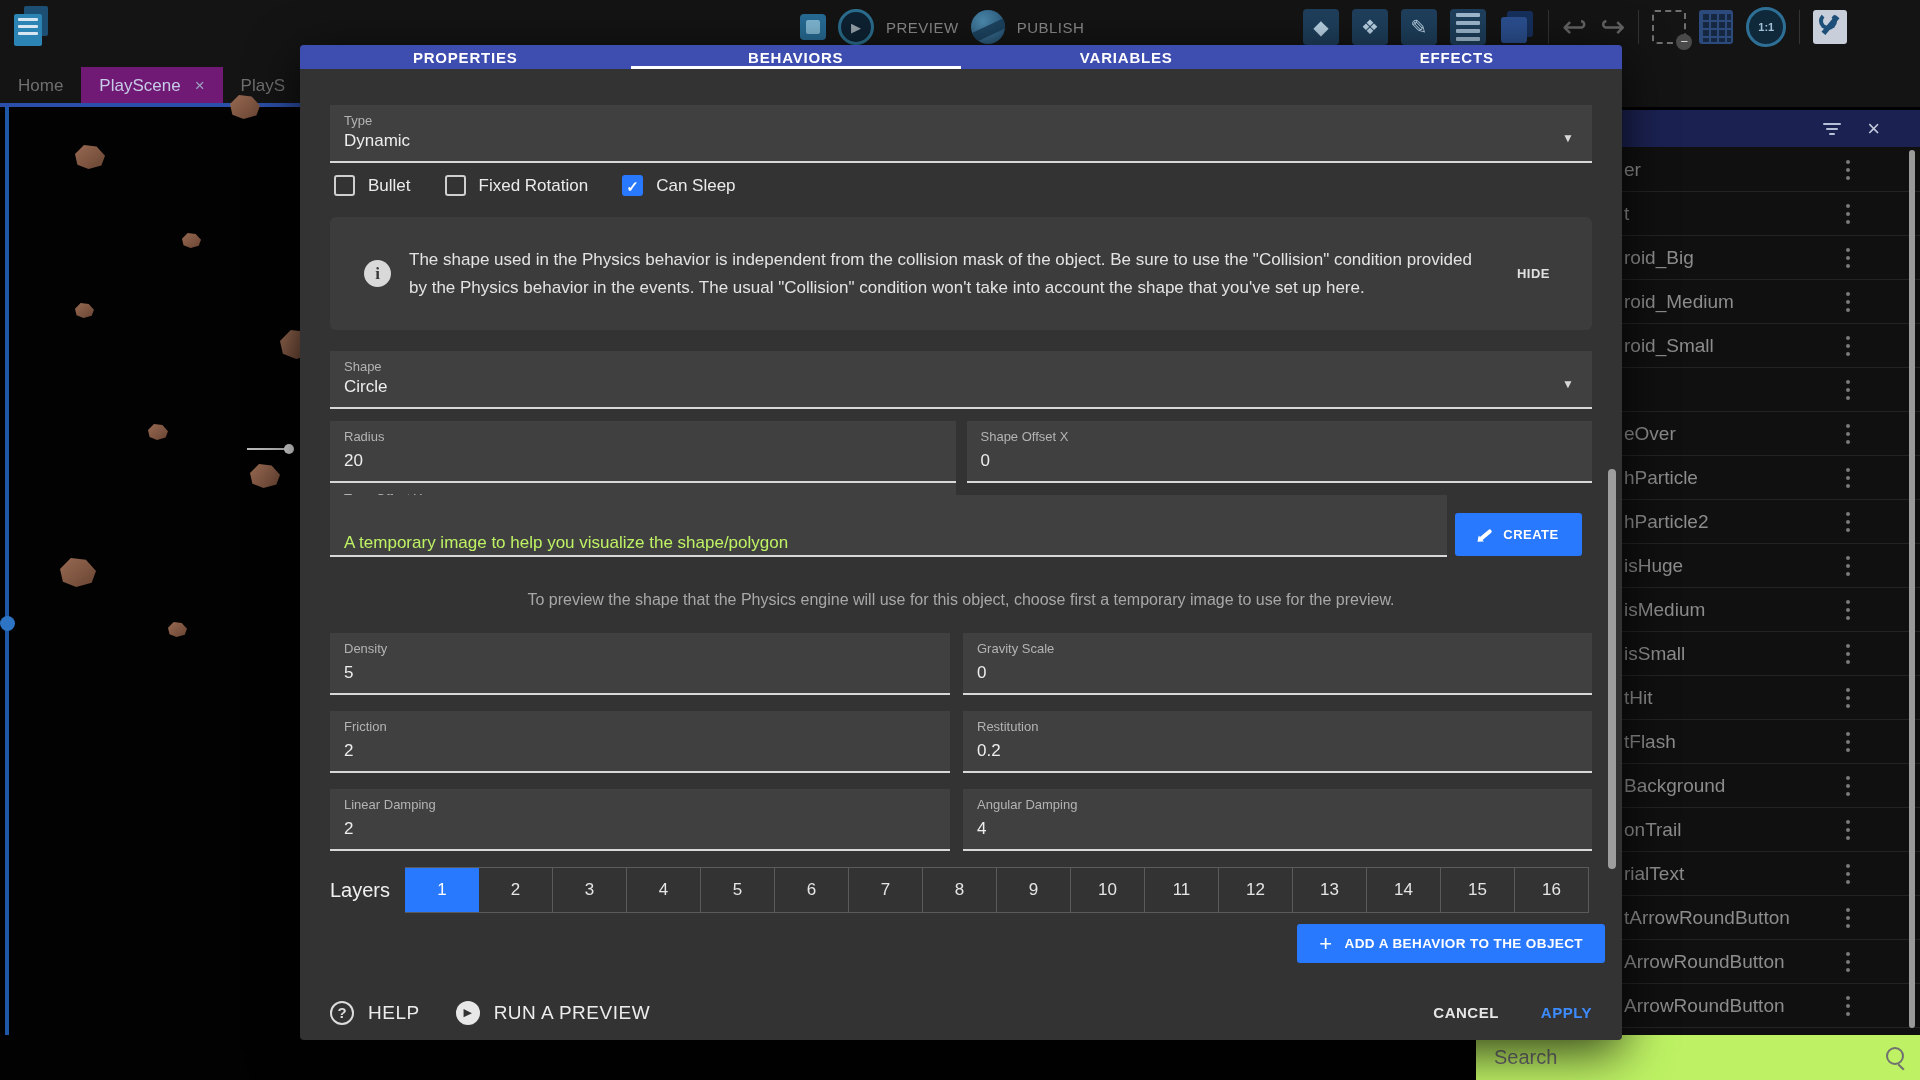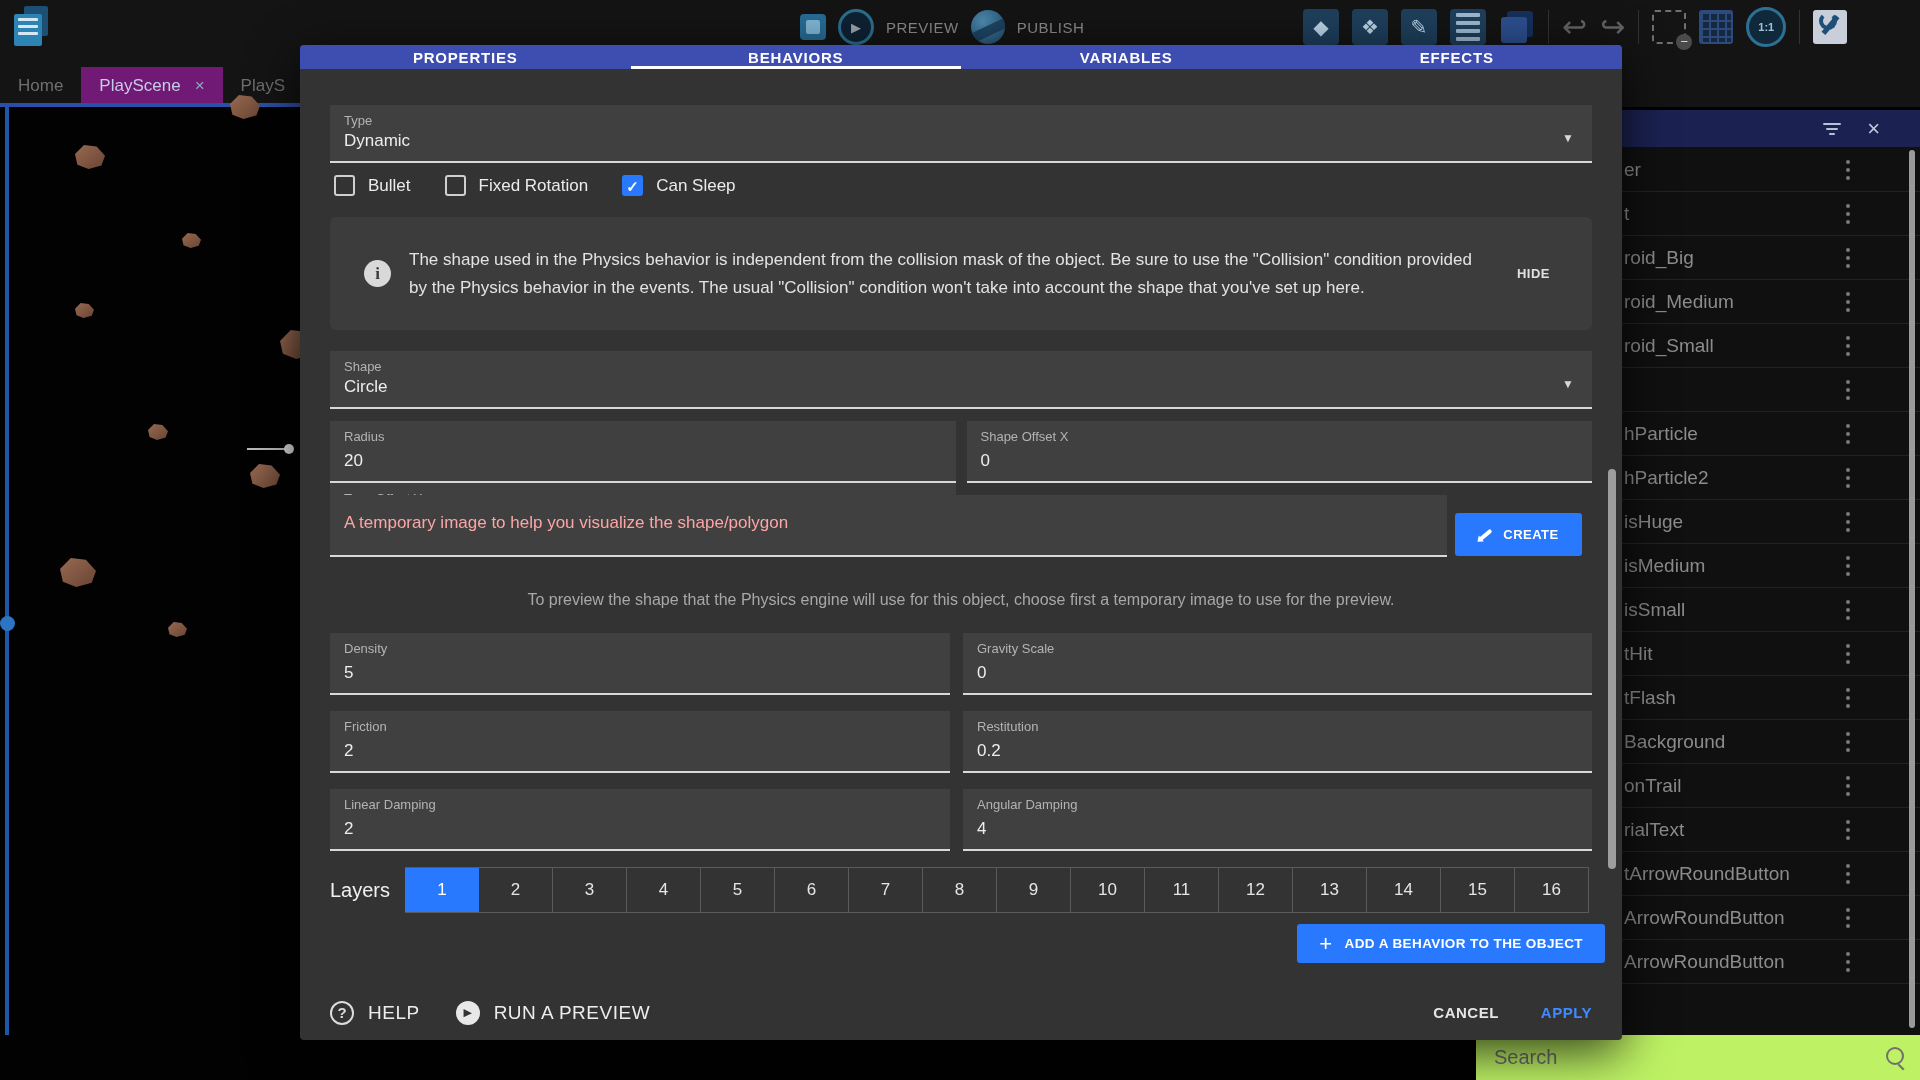--- a/index.html
+++ b/index.html
@@ -244,20 +244,28 @@
       </div>
       <div class="prow">
         <span class="plabel"></span>
         <span class="kebab">
           <i></i>
           <i></i>
           <i></i>
         </span>
       </div>
       <div class="prow">
+        <span class="plabel">eOver</span>
+        <span class="kebab">
+          <i></i>
+          <i></i>
+          <i></i>
+        </span>
+      </div>
+      <div class="prow">
         <span class="plabel">hParticle</span>
         <span class="kebab">
           <i></i>
           <i></i>
           <i></i>
         </span>
       </div>
       <div class="prow">
         <span class="plabel">hParticle2</span>
         <span class="kebab">
@@ -413,21 +421,21 @@
         <span class="flabel">Shape Offset X</span>
         <span class="fvalue">0</span>
       </div>
       <div class="field">
         <span class="flabel">Type Offset Y</span>
         <span class="fvalue">0</span>
       </div>
     </div>
 
   <div class="field" style="left:30px;top:450px;width:1117px;height:62px;">
-    <span class="fvalue" style="bottom:24px;color:#fca5a5;">A temporary image to help you visualize the shape/polygon</span>
+    <span class="fvalue" style="bottom:4px;color:#bef264;">A temporary image to help you visualize the shape/polygon</span>
   </div>
   <div class="createbtn">
     <span class="brush"></span>
     <span>CREATE</span>
   </div>
   <div class="hintline">To preview the shape that the Physics engine will use for this object, choose first a temporary image to use for the preview.</div>
 
   <div class="grid2" id="numGrid">
       <div class="field">
         <span class="flabel">Density</span>

